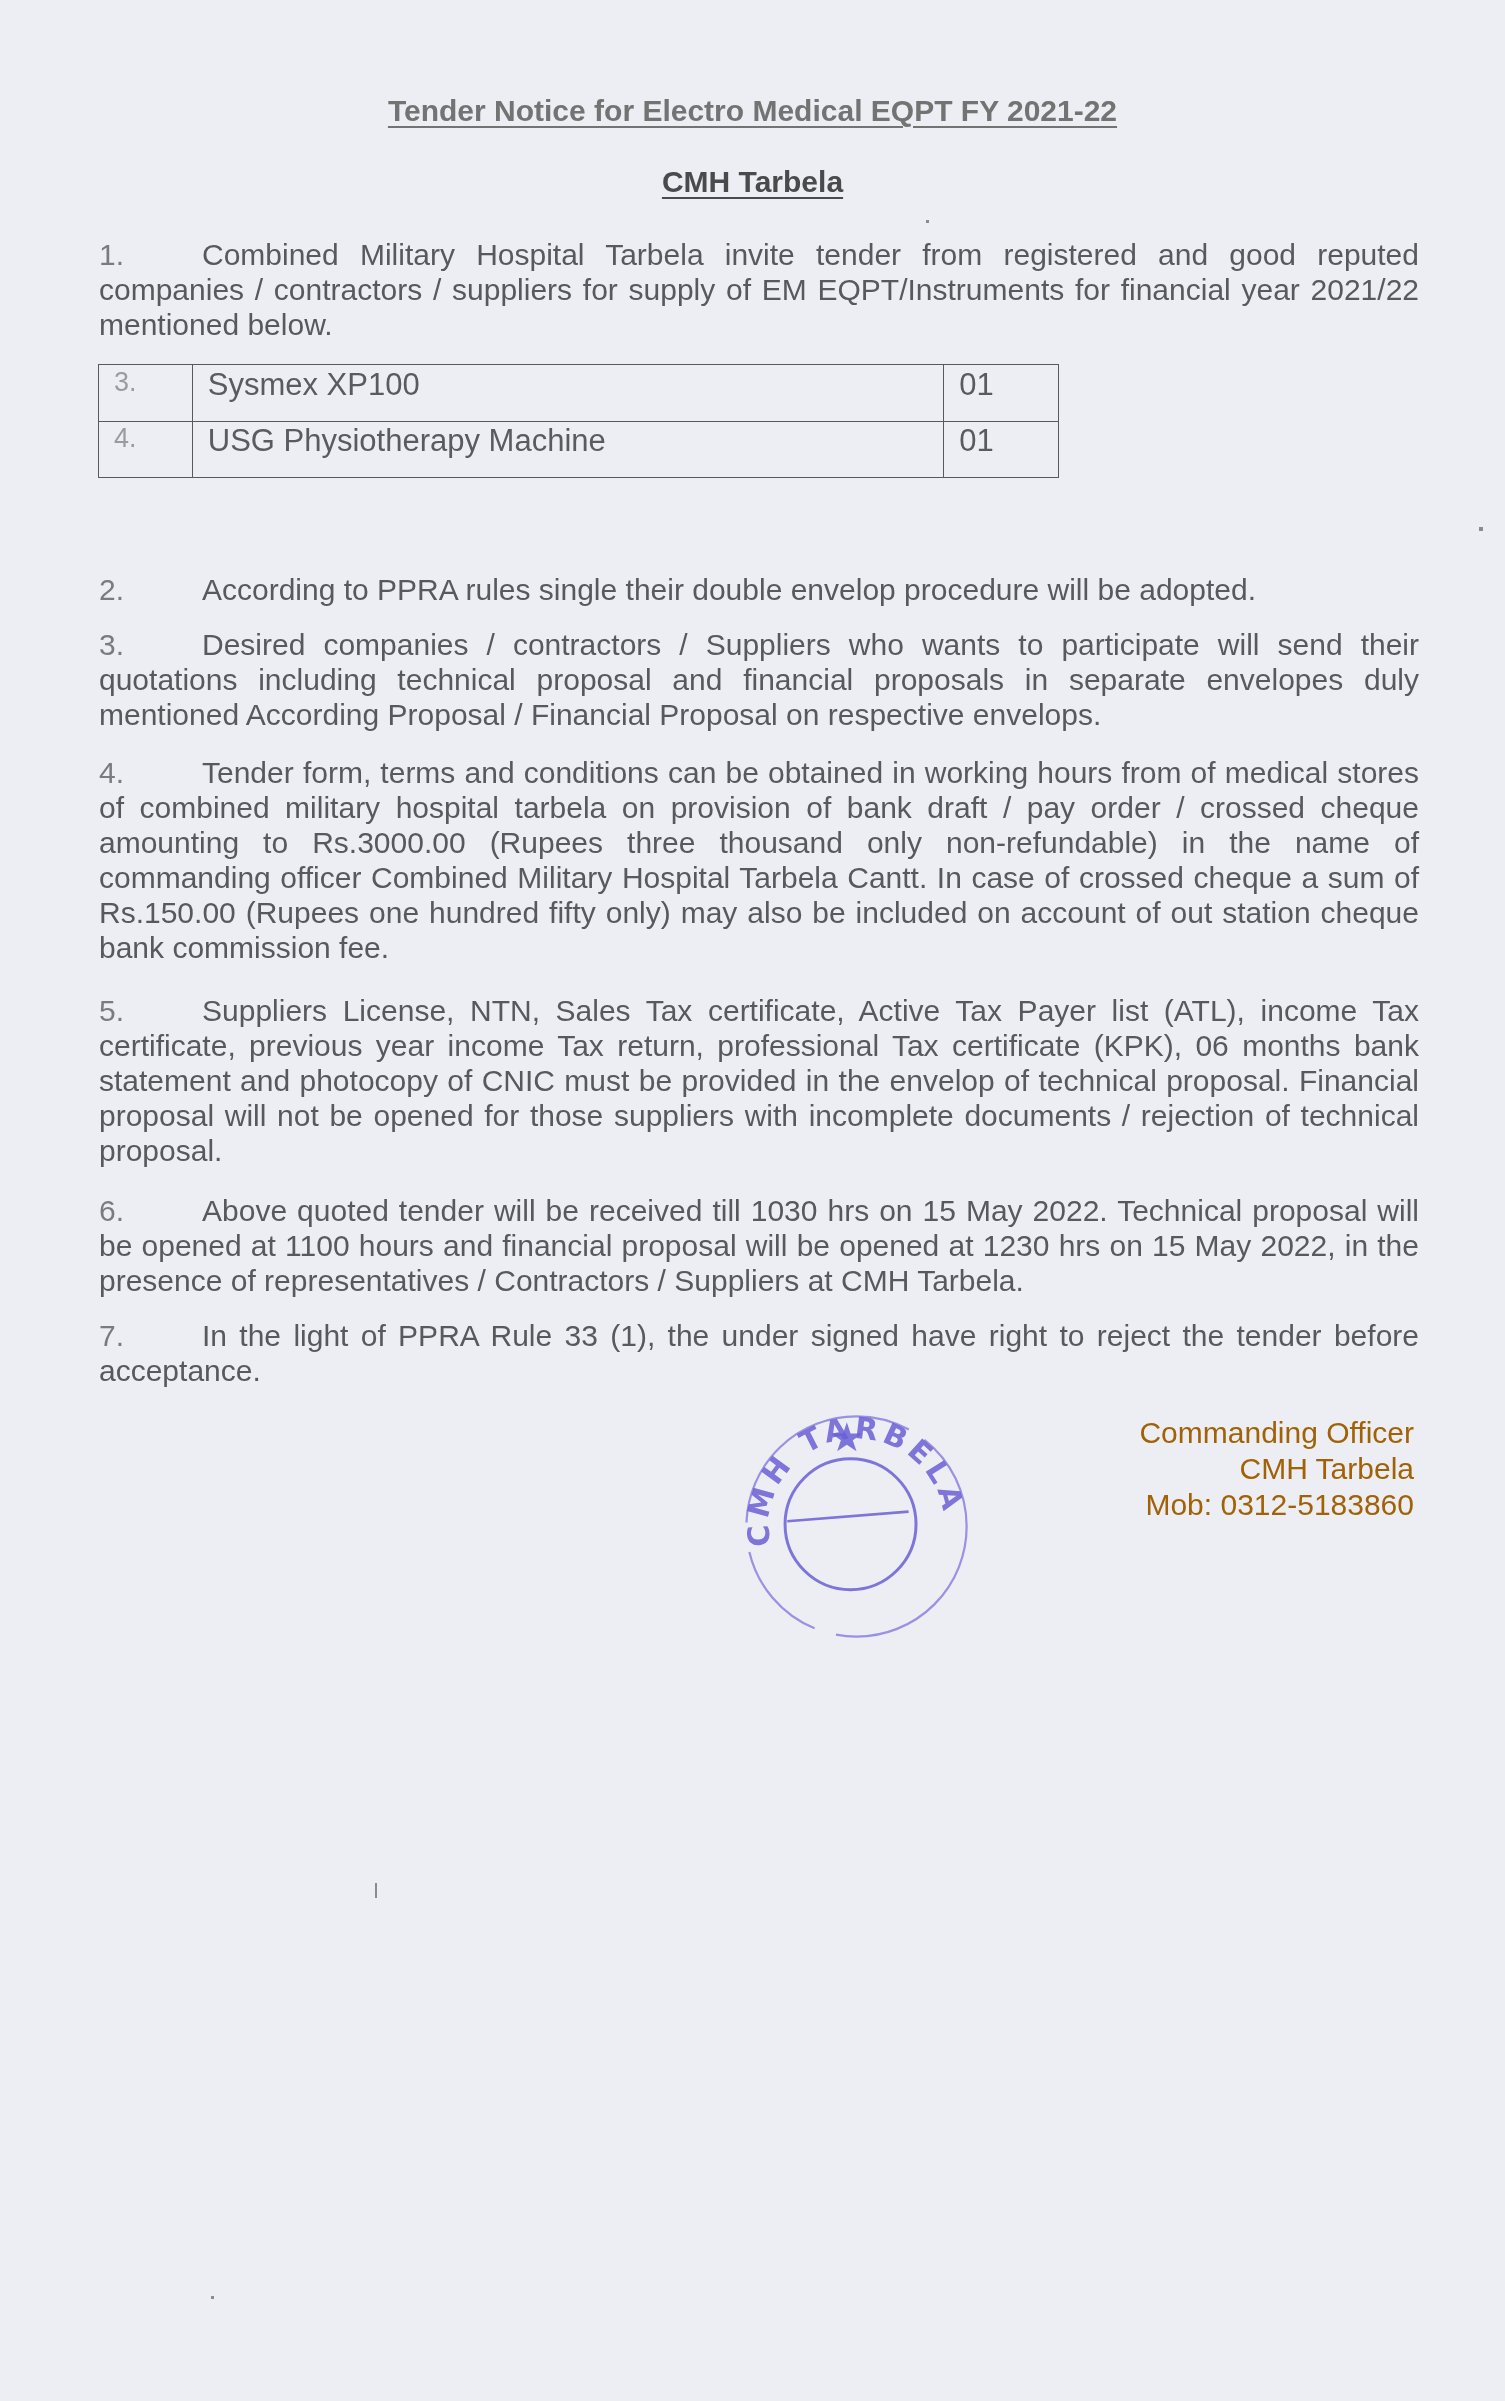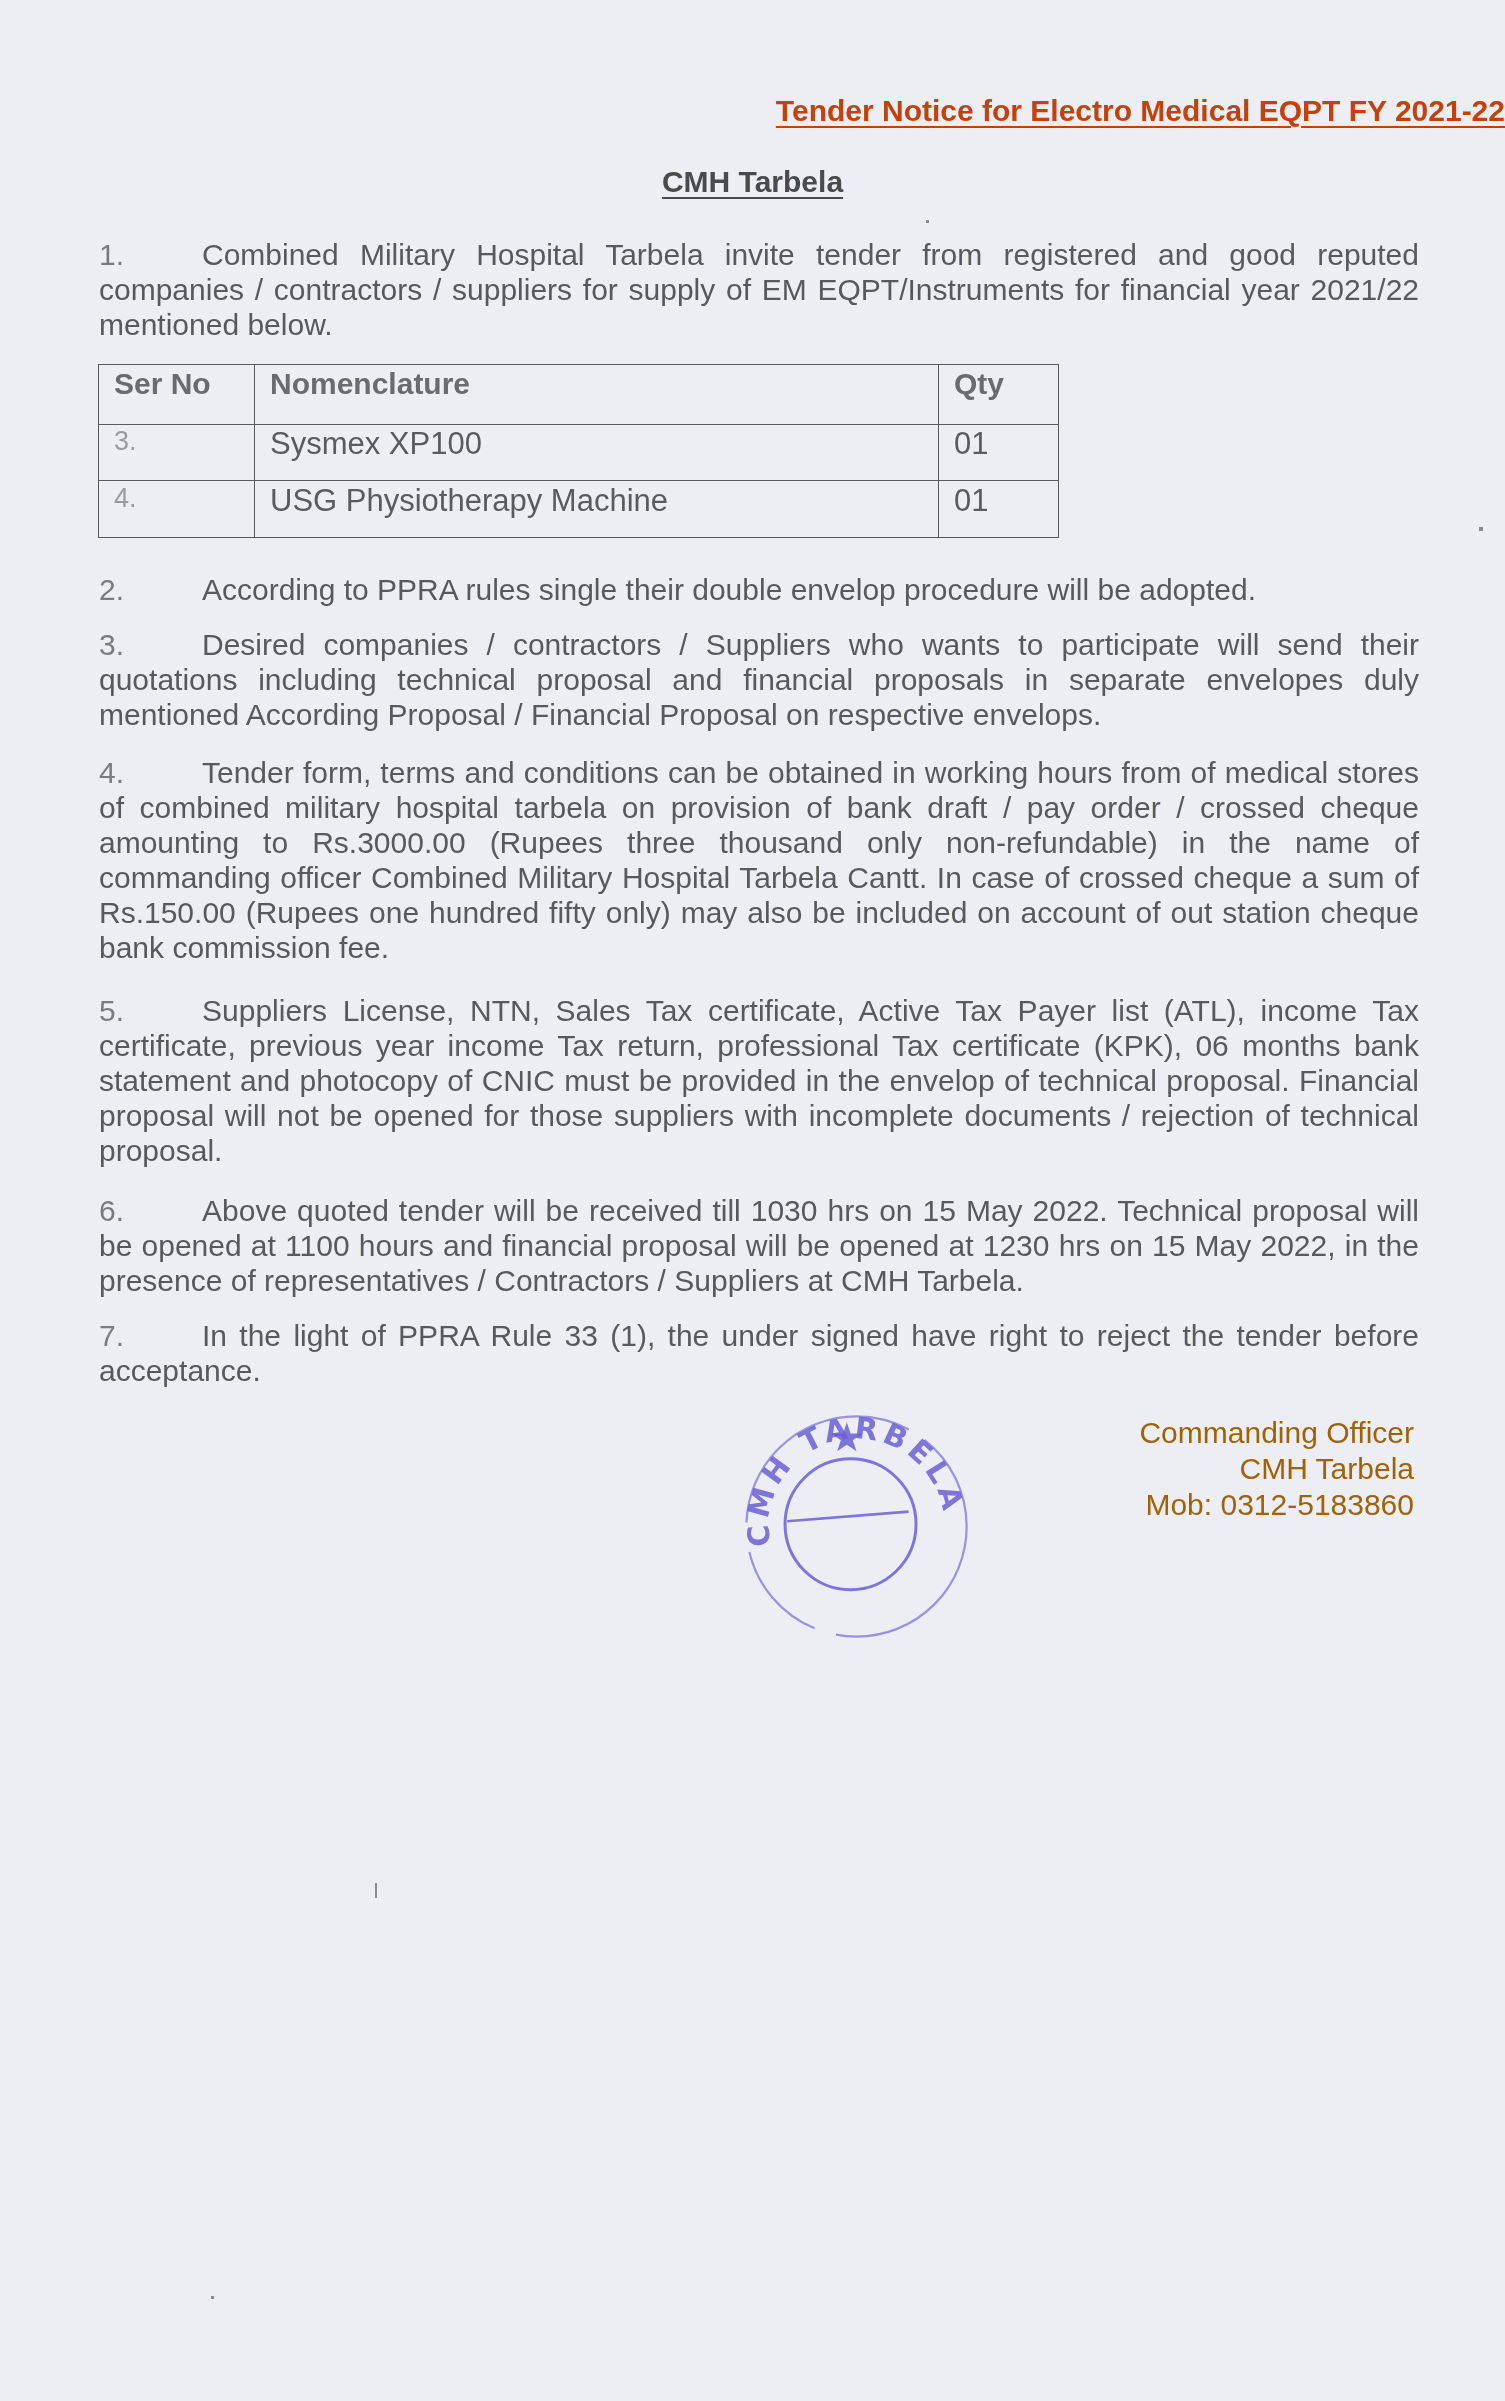--- a/index.html
+++ b/index.html
@@ -3,22 +3,22 @@
 <meta charset="utf-8">
 <style>
   html, body { margin:0; padding:0; }
   body {
     width:1505px; height:2401px; position:relative; overflow:hidden;
     background:#eceef3;
     font-family:"Liberation Sans", sans-serif;
     color:#555659;
   }
   .title {
-    position:absolute; left:0; width:1505px; top:94px; text-align:right;
-    font-size:30px; font-weight:bold; color:#c2410c;
+    position:absolute; left:0; width:1505px; top:94px; text-align:center;
+    font-size:30px; font-weight:bold; color:#737373;
   }
   .title span { text-decoration:underline; text-decoration-thickness:2.2px; text-underline-offset:4.5px; }
   .subtitle {
     position:absolute; left:0; width:1505px; top:165px; text-align:center;
     font-size:30px; font-weight:bold; color:#4a4a4c;
   }
   .subtitle span { text-decoration:underline; text-decoration-thickness:2.2px; text-underline-offset:4.5px; }
   .para {
     position:absolute; left:99px; width:1320px;
     font-size:30px; line-height:35px; text-align:justify;
@@ -47,25 +47,20 @@
 </head>
 <body>
 
 <div class="title"><span>Tender Notice for Electro Medical EQPT FY 2021-22</span></div>
 <div class="subtitle"><span>CMH Tarbela</span></div>
 
 <div class="para" style="top:237px;"><span class="num">1.</span><span>Combined Military Hospital Tarbela invite tender from registered and good reputed companies / contractors / suppliers for supply of EM EQPT/Instruments for financial year 2021/22 mentioned below.</span></div>
 
 <table class="items">
   <tbody>
-      <tr>
-    <th class="c1">Ser No</th>
-    <th>Nomenclature</th>
-    <th class="c3">Qty</th>
-  </tr>
   <tr>
     <td class="ser">3.</td>
     <td>Sysmex XP100</td>
     <td>01</td>
   </tr>
   <tr>
     <td class="ser">4.</td>
     <td>USG Physiotherapy Machine</td>
     <td>01</td>
   </tr>

